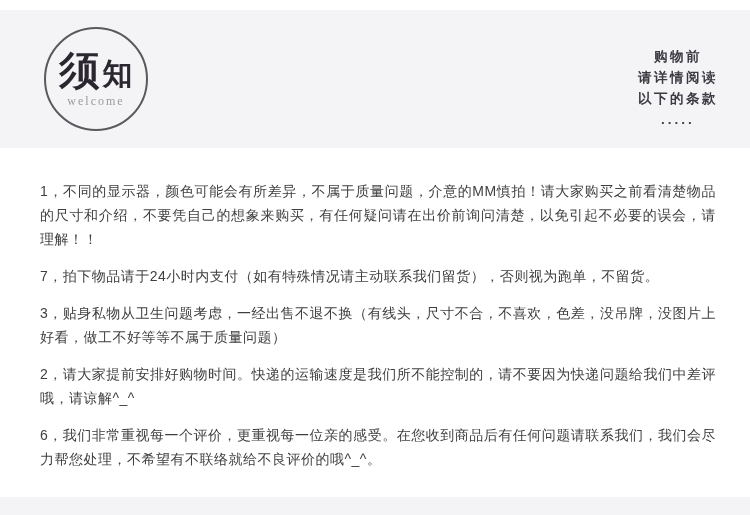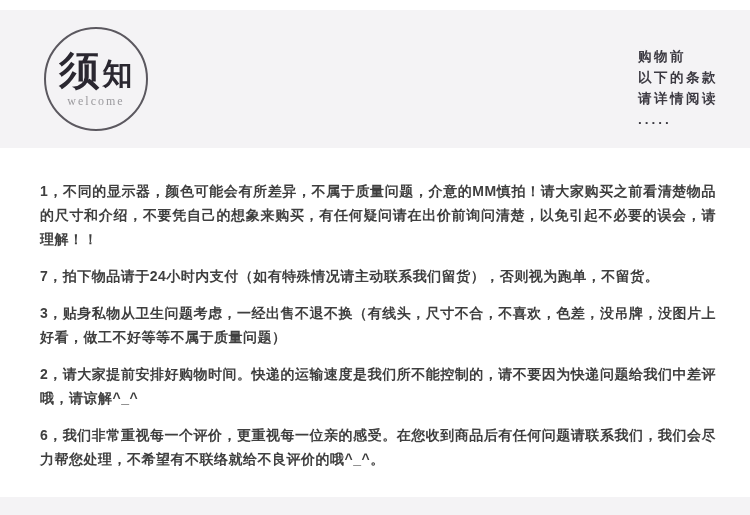--- a/index.html
+++ b/index.html
@@ -54,33 +54,33 @@
   }
   
   .notice {
     position: absolute;
     left: 638px;
     top: 36px; 
     color: #3c3a42;
     font-weight: bold;
     font-size: 13.5px;
     letter-spacing: 2.5px;
+    text-align: center;
   }
   .notice-line { line-height: 21px; white-space: nowrap; }
   .notice-dots { line-height: 21px; letter-spacing: 3px; font-weight: 900; }
   
   .terms {
     position: absolute;
     left: 40px;
     top: 179px;
     width: 676px;
     color: #3f3f3f;
     font-size: 14px;
     line-height: 24px;
-    font-weight: bold;
   }
   .term { margin-bottom: 13px; text-align: justify; letter-spacing: 0.5px; }
   
   .bottom-band {
     position: absolute;
     left: 0;
     bottom: 0;
     width: 750px;
     height: 18px;
     background: #f4f3f5;
@@ -92,22 +92,22 @@
 <div class="page">
 
   <div class="band">
     <div class="badge">
       <div class="badge-title">须知</div>
       <div class="badge-subtitle">welcome</div>
     </div>
 
     <div class="notice">
       <div class="notice-line">购物前</div>
+      <div class="notice-line">请详情阅读</div>
       <div class="notice-line">以下的条款</div>
-      <div class="notice-line">请详情阅读</div>
       <div class="notice-dots">.....</div>
     </div>
   </div>
 
   <div class="terms">
     <p class="term">1，不同的显示器，颜色可能会有所差异，不属于质量问题，介意的MM慎拍！请大家购买之前看清楚物品的尺寸和介绍，不要凭自己的想象来购买，有任何疑问请在出价前询问清楚，以免引起不必要的误会，请理解！！</p>
     <p class="term">7，拍下物品请于24小时内支付（如有特殊情况请主动联系我们留货），否则视为跑单，不留货。</p>
     <p class="term">3，贴身私物从卫生问题考虑，一经出售不退不换（有线头，尺寸不合，不喜欢，色差，没吊牌，没图片上好看，做工不好等等不属于质量问题）</p>
     <p class="term">2，请大家提前安排好购物时间。快递的运输速度是我们所不能控制的，请不要因为快递问题给我们中差评哦，请谅解^_^</p>
     <p class="term">6，我们非常重视每一个评价，更重视每一位亲的感受。在您收到商品后有任何问题请联系我们，我们会尽力帮您处理，不希望有不联络就给不良评价的哦^_^。</p>

